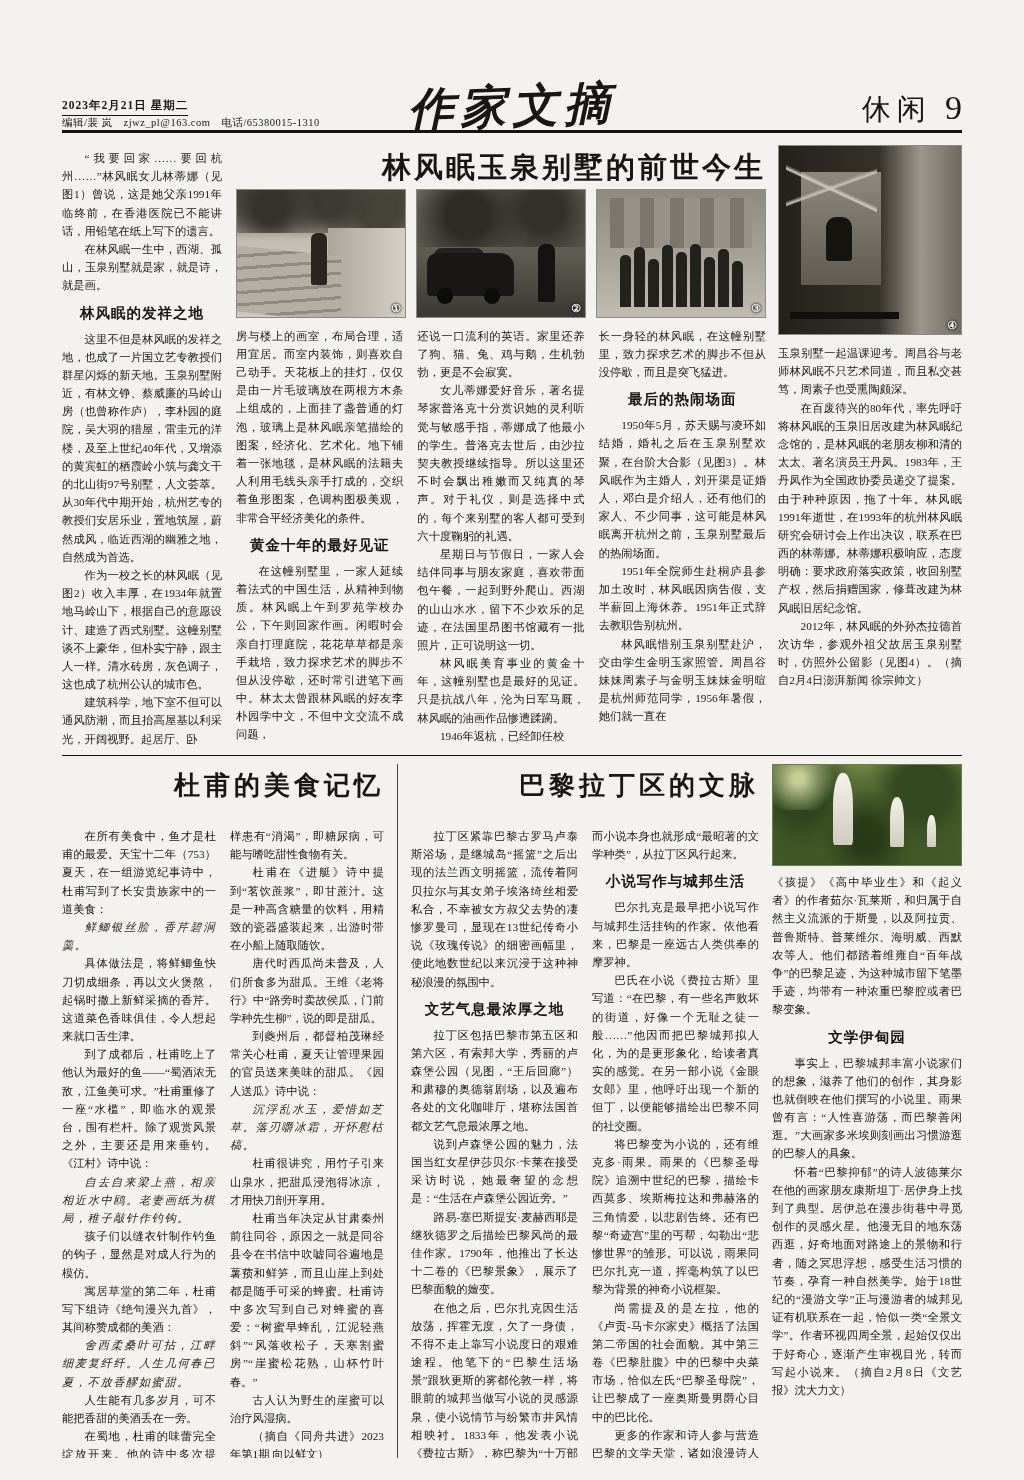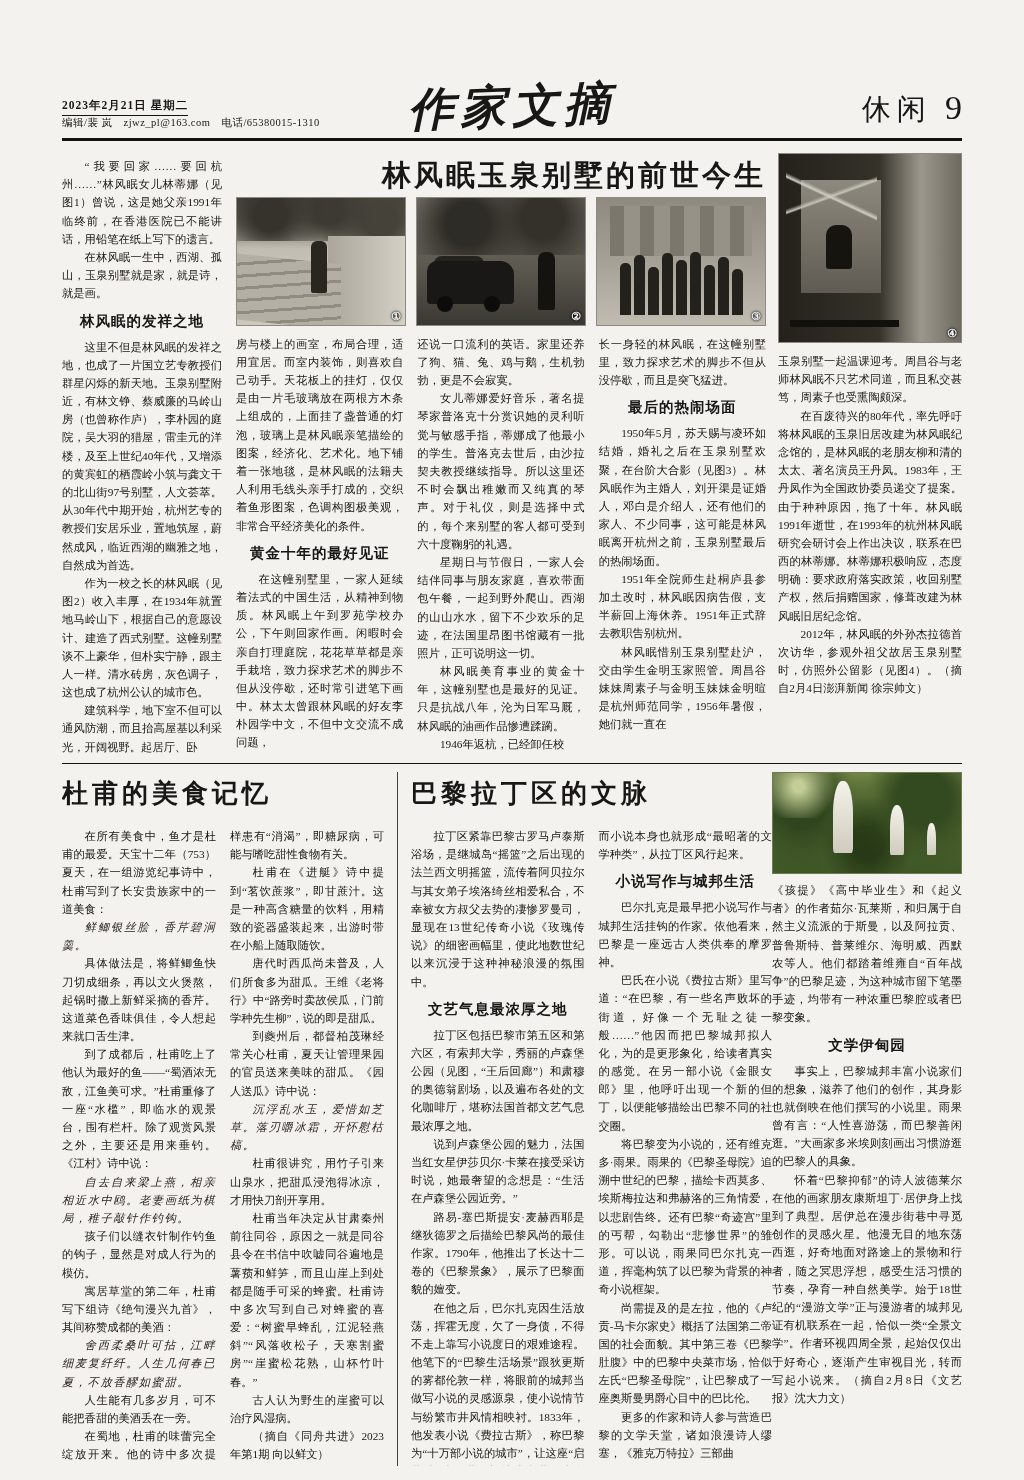--- a/index.html
+++ b/index.html
@@ -1,21 +1,21 @@
 <!DOCTYPE html>
 <html><head>
 <meta charset="utf-8">
 <style>
   * { margin:0; padding:0; box-sizing:border-box; }
   html,body { width:1024px; background:#f4f2ee; color:#191715;
     font-family:"Liberation Serif","DejaVu Serif",serif; }
   .page { width:1024px; height:1480px; padding:84px 62px 30px 62px; overflow:hidden; position:relative; }
 
   
-  .hdr { display:flex; align-items:flex-end; border-bottom:3px solid #15130f; padding-bottom:8px; }
+  .hdr { display:flex; align-items:flex-end; border-bottom:3px solid #15130f; padding-bottom:0; }
   .hdr-left { flex:1; }
   .hdr-date { font-size:11.5px; font-weight:bold; letter-spacing:1px; display:inline-block;
     border-bottom:1.5px solid #15130f; padding-bottom:2px; }
   .hdr-editor { font-size:10.5px; margin-top:0; letter-spacing:.5px; }
   .hdr-mast { flex:1; text-align:center; font-size:46px; font-weight:bold; font-style:italic;
     letter-spacing:6px; transform:rotate(-2deg); white-space:nowrap; line-height:1; }
   .hdr-right { flex:1; text-align:right; font-size:29px; font-weight:normal; letter-spacing:6px; }
   .hdr-page { font-size:34px; letter-spacing:0; }
 
   
@@ -75,25 +75,25 @@
   .p4-branch { left:4%; top:4%; width:50%; height:36%;
     background:linear-gradient(25deg, transparent 46%, #cfccc2 48%, transparent 52%),
                linear-gradient(-20deg, transparent 47%, #c5c2b8 49%, transparent 53%); }
   .p4-figure { left:26%; top:38%; width:26px; height:44px; background:#15140f; border-radius:10px 10px 3px 3px; }
   .p4-rail { left:6%; bottom:8%; width:60%; height:7px; background:#11100c; }
 
   
   .midrule { border-top:1.5px solid #15130f; margin:10px 0 0; }
   .bottom { display:flex; height:694px; overflow:hidden; margin-top:8px; }
   .art2 { width:336px; flex:none; padding-right:13px; border-right:1px solid #45423c; }
-  .art-title { font-size:26px; font-weight:bold; text-align:left; letter-spacing:4px; white-space:nowrap;
-    margin:4px 0 16px; }
+  .art-title { font-size:26px; font-weight:bold; text-align:right; letter-spacing:4px; white-space:nowrap;
+    margin:4px 0 24px; }
   .cols2 { display:flex; gap:14px; }
   .cols2 .col { flex:1; }
-  .art3 { flex:1; padding-left:13px; display:flex; }
+  .art3 { flex:1; padding-left:13px; display:flex; gap:13px; }
   .a3-left { flex:1; display:flex; flex-direction:column; }
   .a3-cols { flex:1; display:flex; gap:14px; }
   .a3-cols .col { flex:1; }
   .a3-rightcol { width:190px; flex:none; }
   .photo5 { height:102px; margin-bottom:7px; border:1px solid #6d7a52; }
   .p5-bg { inset:0; background:linear-gradient(180deg,#8ea057 0%,#5d7538 45%,#3f5626 100%); }
   .p5-trees { inset:0;
     background:radial-gradient(circle at 15% 30%, #2f451d 14%, transparent 42%),
                radial-gradient(circle at 80% 25%, #33491f 16%, transparent 45%),
                radial-gradient(circle at 50% 70%, #273916 14%, transparent 40%); }

